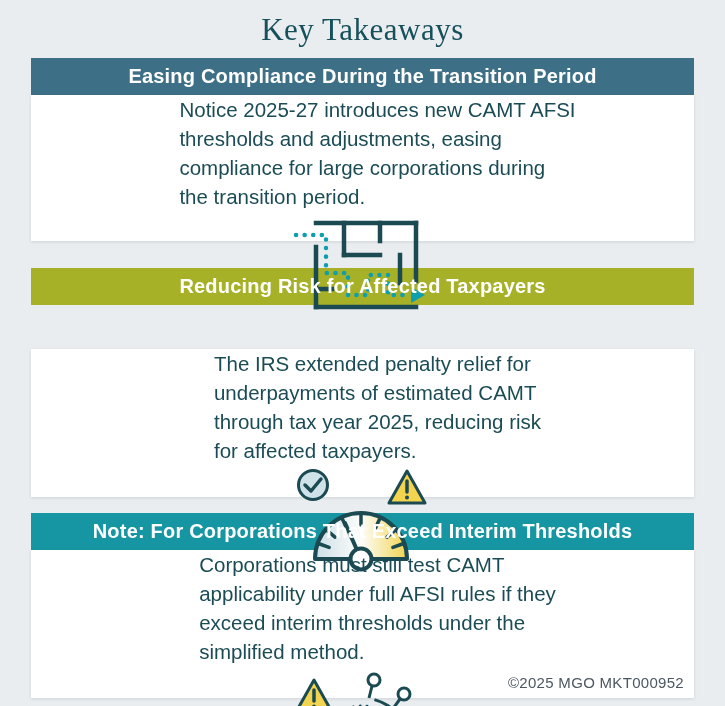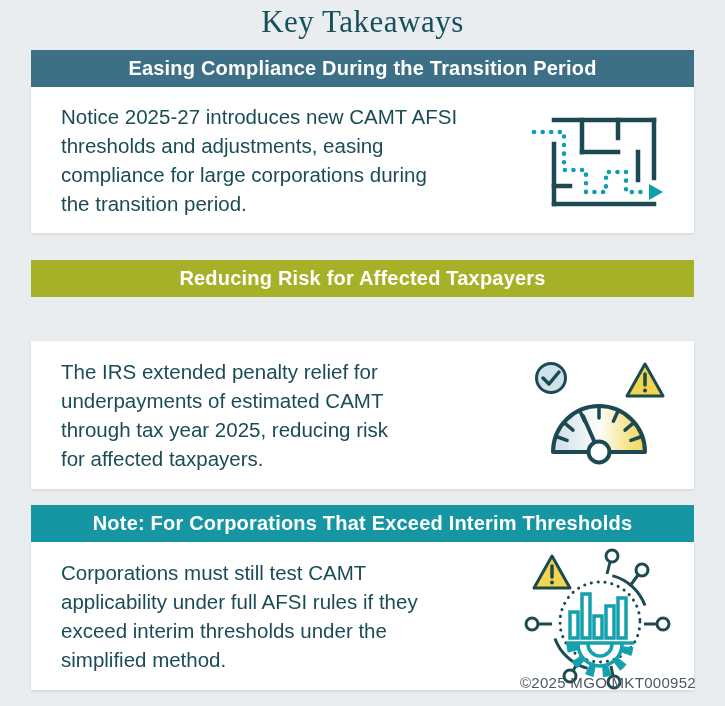--- a/index.html
+++ b/index.html
@@ -4,55 +4,56 @@
 <style>
   html,body{margin:0;padding:0;}
   body{
     width:725px;height:706px;
     background:#e9edf0;
     font-family:"Liberation Sans",sans-serif;
     overflow:hidden;
   }
   .page{position:relative;width:725px;height:706px;box-sizing:border-box;padding:0 31px;}
   .title{
-    margin:0;padding-top:4px;height:50px;box-sizing:border-box;
+    margin:0;padding-top:12px;height:50px;box-sizing:border-box;
     text-align:center;
     font-family:"Liberation Serif","DejaVu Serif",serif;
     font-weight:400;font-size:31px;line-height:36px;
     color:#16505a;letter-spacing:.5px;
   }
   .block{width:663px;}
-  .block.s1{margin-top:0;}
+  .block.s1{margin-top:8px;}
   .block.s2{margin-top:27px;}
   .block.s3{margin-top:16px;}
   .bar{
     height:37px;line-height:37px;text-align:center;
     color:#ffffff;font-size:20px;font-weight:700;letter-spacing:.2px;
   }
   .card{
     background:#ffffff;
     display:flex;align-items:center;
     box-shadow:0 1px 3px rgba(40,60,70,.14);
+    flex-direction:column;
   }
   .s1 .card{height:146px;}
   .s2 .card{height:148px;margin-top:44px;}
   .s3 .card{height:148px;}
   .body-text{
     margin:0;flex:1;
     padding-left:30px;max-width:450px;
     font-size:20.5px;line-height:29px;
     color:#1b4c55;
     white-space:pre-line;
   }
   .icon-wrap{
     width:178px;display:flex;align-items:center;justify-content:center;
     padding-right:8px;
   }
   .footer{
-    position:absolute;right:29px;top:674px;
+    position:absolute;right:41px;top:674px;
     font-size:15px;color:#4d5761;letter-spacing:.3px;
   }
 </style>
 </head>
 <body>
 
 <div class="page">
 
   <h1 class="title">Key Takeaways</h1>
 

